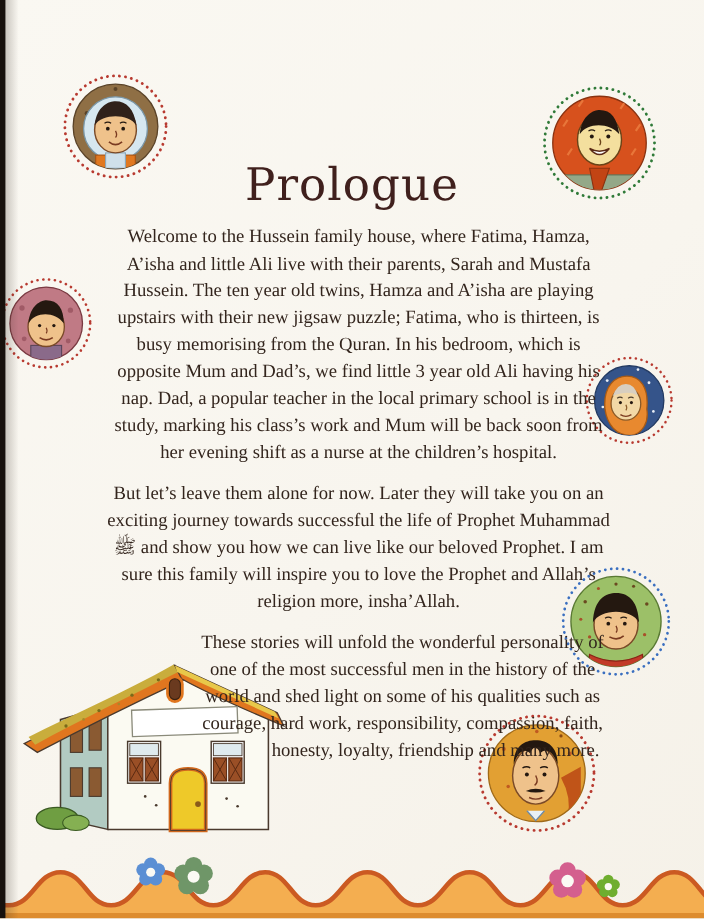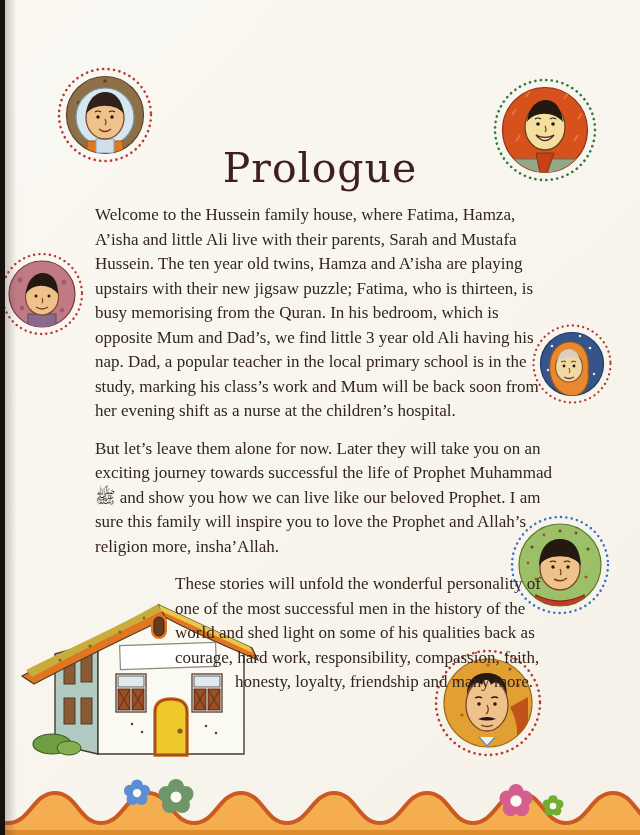--- a/index.html
+++ b/index.html
@@ -22,21 +22,21 @@
   .title{
     position:absolute;top:144px;left:0;width:640px;margin:0;
     text-align:center;
     font-family:"DejaVu Serif", serif;
     font-size:41px;font-weight:500;letter-spacing:1px;
     color:#40201d;z-index:10;
   }
   .text-block{
     position:absolute;top:203px;left:95px;width:462px;z-index:10;
     color:#33251d;font-size:17px;line-height:24.5px;
-    text-align:left;
+    text-align:center;
   }
   .text-block p{margin:0 0 13px 0;}
   .house-float-1{float:left;width:80px;height:24px;margin-top:76px;}
   .house-float-2{float:left;clear:left;width:140px;height:26px;}
   .portrait{position:absolute;margin:0;z-index:5;}
   .art{position:absolute;z-index:4;}
   .wave{position:absolute;left:0;top:783px;z-index:6;}
   .flower{position:absolute;z-index:7;}
 </style>
 </head>
@@ -45,21 +45,21 @@
 <div class="page">
 
   <div class="scan-edge"></div>
   <div class="scan-feather"></div>
 
   <h1 class="title">Prologue</h1>
 
   <div class="text-block">
     <p><span>Welcome to the Hussein family house, where Fatima, Hamza, A’isha and little Ali live with their parents, Sarah and Mustafa Hussein. The ten year old twins, Hamza and A’isha are playing upstairs with their new jigsaw puzzle; Fatima, who is thirteen, is busy memorising from the Quran. In his bedroom, which is opposite Mum and Dad’s, we find little 3 year old Ali having his nap. Dad, a popular teacher in the local primary school is in the study, marking his class’s work and Mum will be back soon from her evening shift as a nurse at the children’s hospital.</span></p>
     <p><span>But let’s leave them alone for now. Later they will take you on an exciting journey towards successful the life of Prophet Muhammad ﷺ and show you how we can live like our beloved Prophet. I am sure this family will inspire you to love the Prophet and Allah’s religion more, insha’Allah.</span></p>
-    <p><span class="house-float-1"></span><span class="house-float-2"></span><span>These stories will unfold the wonderful personality of one of the most successful men in the history of the world and shed light on some of his qualities back as courage, hard work, responsibility, compassion, faith, honesty, loyalty, friendship and many more.</span></p>
+    <p><span class="house-float-1"></span><span class="house-float-2"></span><span>These stories will unfold the wonderful personality of one of the most successful men in the history of the world and shed light on some of his qualities such as courage, hard work, responsibility, compassion, faith, honesty, loyalty, friendship and many more.</span></p>
   </div>
 
   <figure class="portrait" style="left:55px;top:65px;width:100px;height:100px;" aria-label="Boy with dark hair inside a pale blue hood and brown ring, red dotted border">
     <svg width="100" height="100" viewBox="0 0 100 100">
       <defs>
           <clipPath id="c1">
             <circle cx="50" cy="50" r="38.5"></circle>
           </clipPath>
         </defs>
       <circle cx="50" cy="50" r="46" fill="none" stroke="#b83a30" stroke-width="2.6" stroke-dasharray="0.1 5.4" stroke-linecap="round"></circle>

